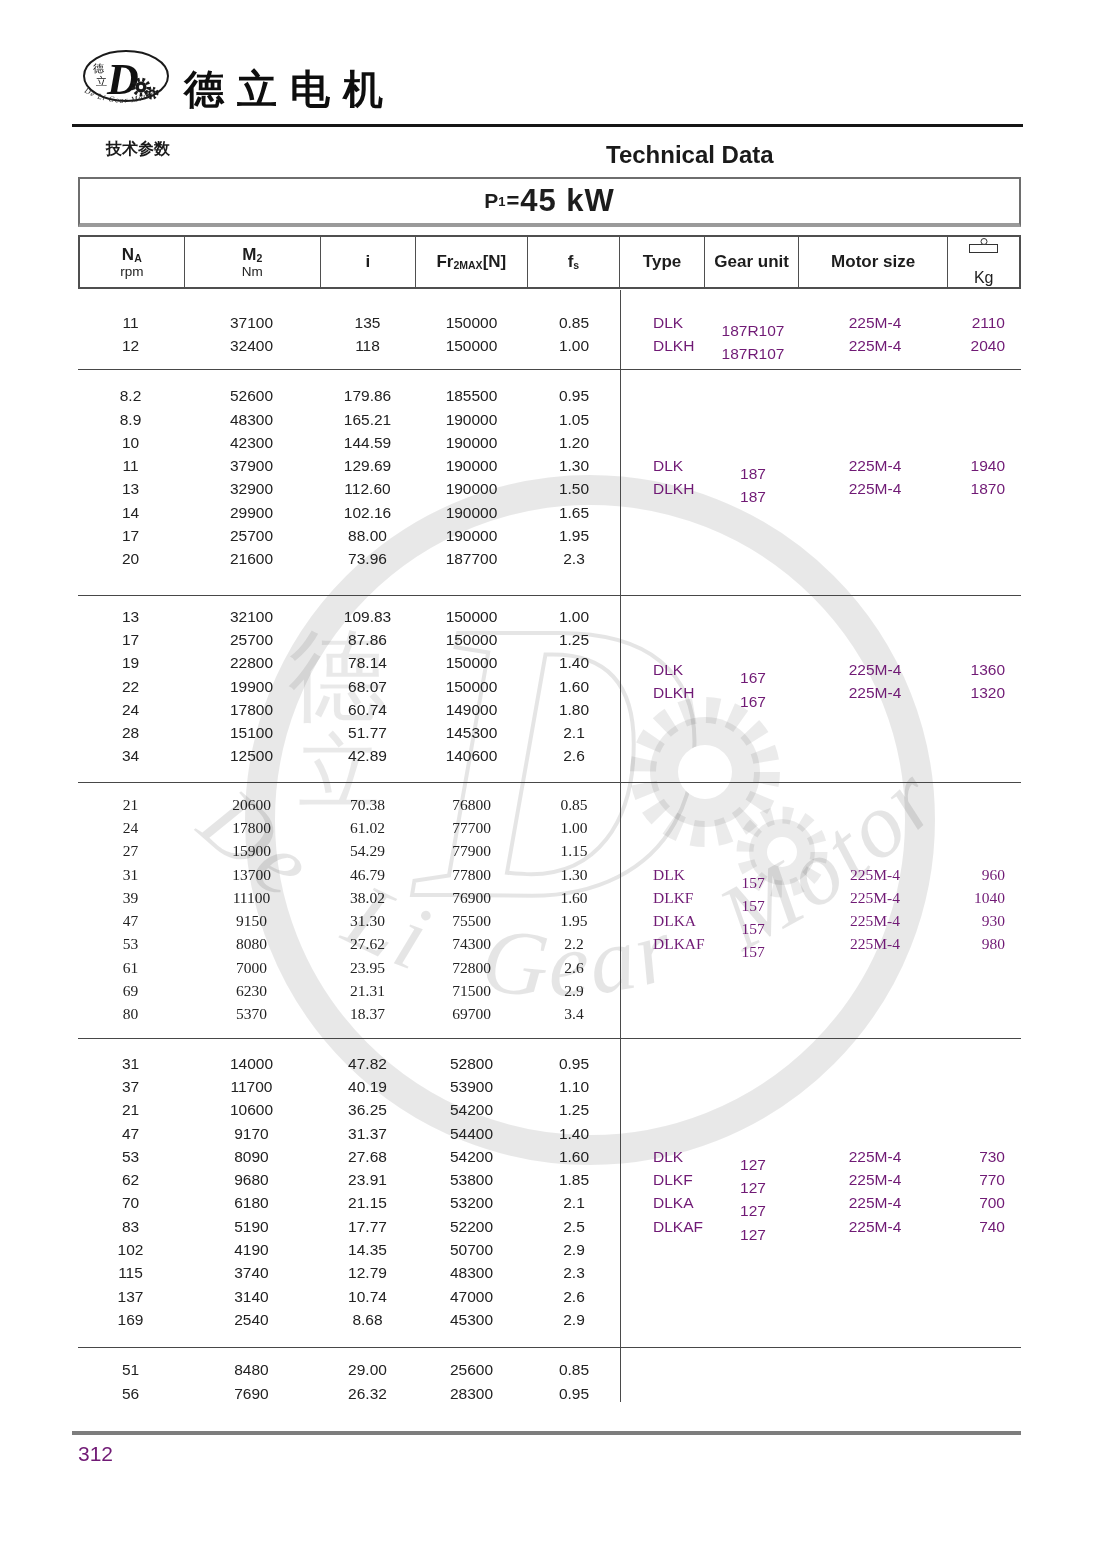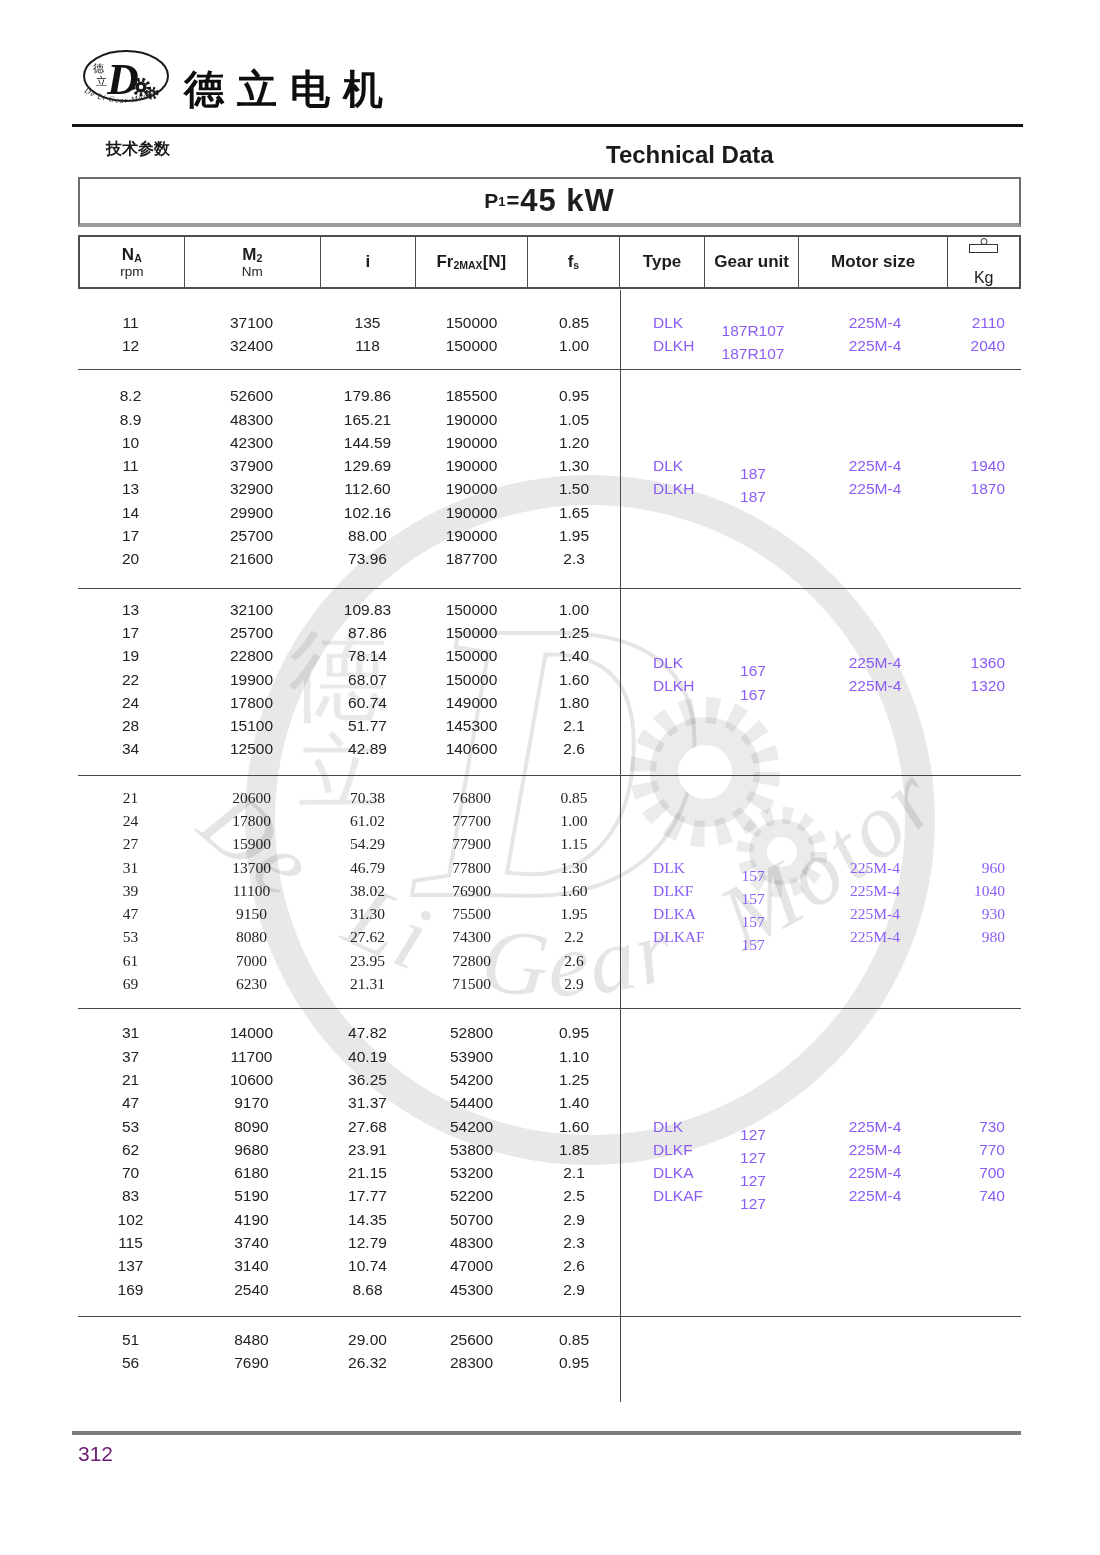--- a/index.html
+++ b/index.html
@@ -37,21 +37,21 @@
   .kg-label{font-size:16px;margin-top:16px;}
   
   .tbody{position:absolute;left:78px;top:290px;width:943px;}
   .vdivider{position:absolute;left:541.5px;top:0;width:1.5px;height:1112px;background:#4a4a4a;}
   .group{position:relative;}
   .group.sep{border-bottom:1.5px solid #474747;}
   .drow{display:flex;height:23.3px;align-items:center;font-size:15.5px;color:#222;}
   .dc{text-align:center;}
   .c0{width:105px}.c1{width:137px}.c2{width:95px}.c3{width:113px}.c4{width:92px}
   .ann{position:absolute;left:542px;width:401px;}
-  .arow{display:flex;height:23.3px;align-items:center;font-size:15.5px;color:#8b5cf6;}
+  .arow{display:flex;height:23.3px;align-items:center;font-size:15.5px;color:#701a75;}
   .a0{width:86px;box-sizing:border-box;padding-left:33px;text-align:left;}
   .a1{width:94px;text-align:center;margin-top:16px;}
   .a2{width:150px;text-align:center;}
   .a3{width:71px;box-sizing:border-box;padding-right:16px;text-align:right;}
   
   .bottom-rule{position:absolute;left:72px;top:1431px;width:949px;height:3.5px;background:#7d7d7d;}
   .page-number{position:absolute;left:78px;top:1442px;width:943px;text-align:left;font-size:21px;color:#701a75;}
 </style>
 </head>
 <body>
@@ -170,21 +170,21 @@
             <div class="ac a3">2110</div>
           </div>
           <div class="arow">
             <div class="ac a0">DLKH</div>
             <div class="ac a1">187R107</div>
             <div class="ac a2">225M-4</div>
             <div class="ac a3">2040</div>
           </div>
         </div>
       </div>
-      <div class="group sep" style="padding-top: 15px; padding-bottom: 17px;">
+      <div class="group sep" style="padding-top: 15px; padding-bottom: 24px;">
         <div class="drow">
           <div class="dc c0">8.2</div>
           <div class="dc c1">52600</div>
           <div class="dc c2">179.86</div>
           <div class="dc c3">185500</div>
           <div class="dc c4">0.95</div>
         </div>
         <div class="drow">
           <div class="dc c0">8.9</div>
           <div class="dc c1">48300</div>
@@ -371,20 +371,27 @@
           <div class="dc c3">72800</div>
           <div class="dc c4">2.6</div>
         </div>
         <div class="drow">
           <div class="dc c0">69</div>
           <div class="dc c1">6230</div>
           <div class="dc c2">21.31</div>
           <div class="dc c3">71500</div>
           <div class="dc c4">2.9</div>
         </div>
+        <div class="drow">
+          <div class="dc c0">80</div>
+          <div class="dc c1">5370</div>
+          <div class="dc c2">18.37</div>
+          <div class="dc c3">69700</div>
+          <div class="dc c4">3.4</div>
+        </div>
         <div class="ann" style="top: 79.9px;">
           <div class="arow">
             <div class="ac a0">DLK</div>
             <div class="ac a1">157</div>
             <div class="ac a2">225M-4</div>
             <div class="ac a3">960</div>
           </div>
           <div class="arow">
             <div class="ac a0">DLKF</div>
             <div class="ac a1">157</div>

